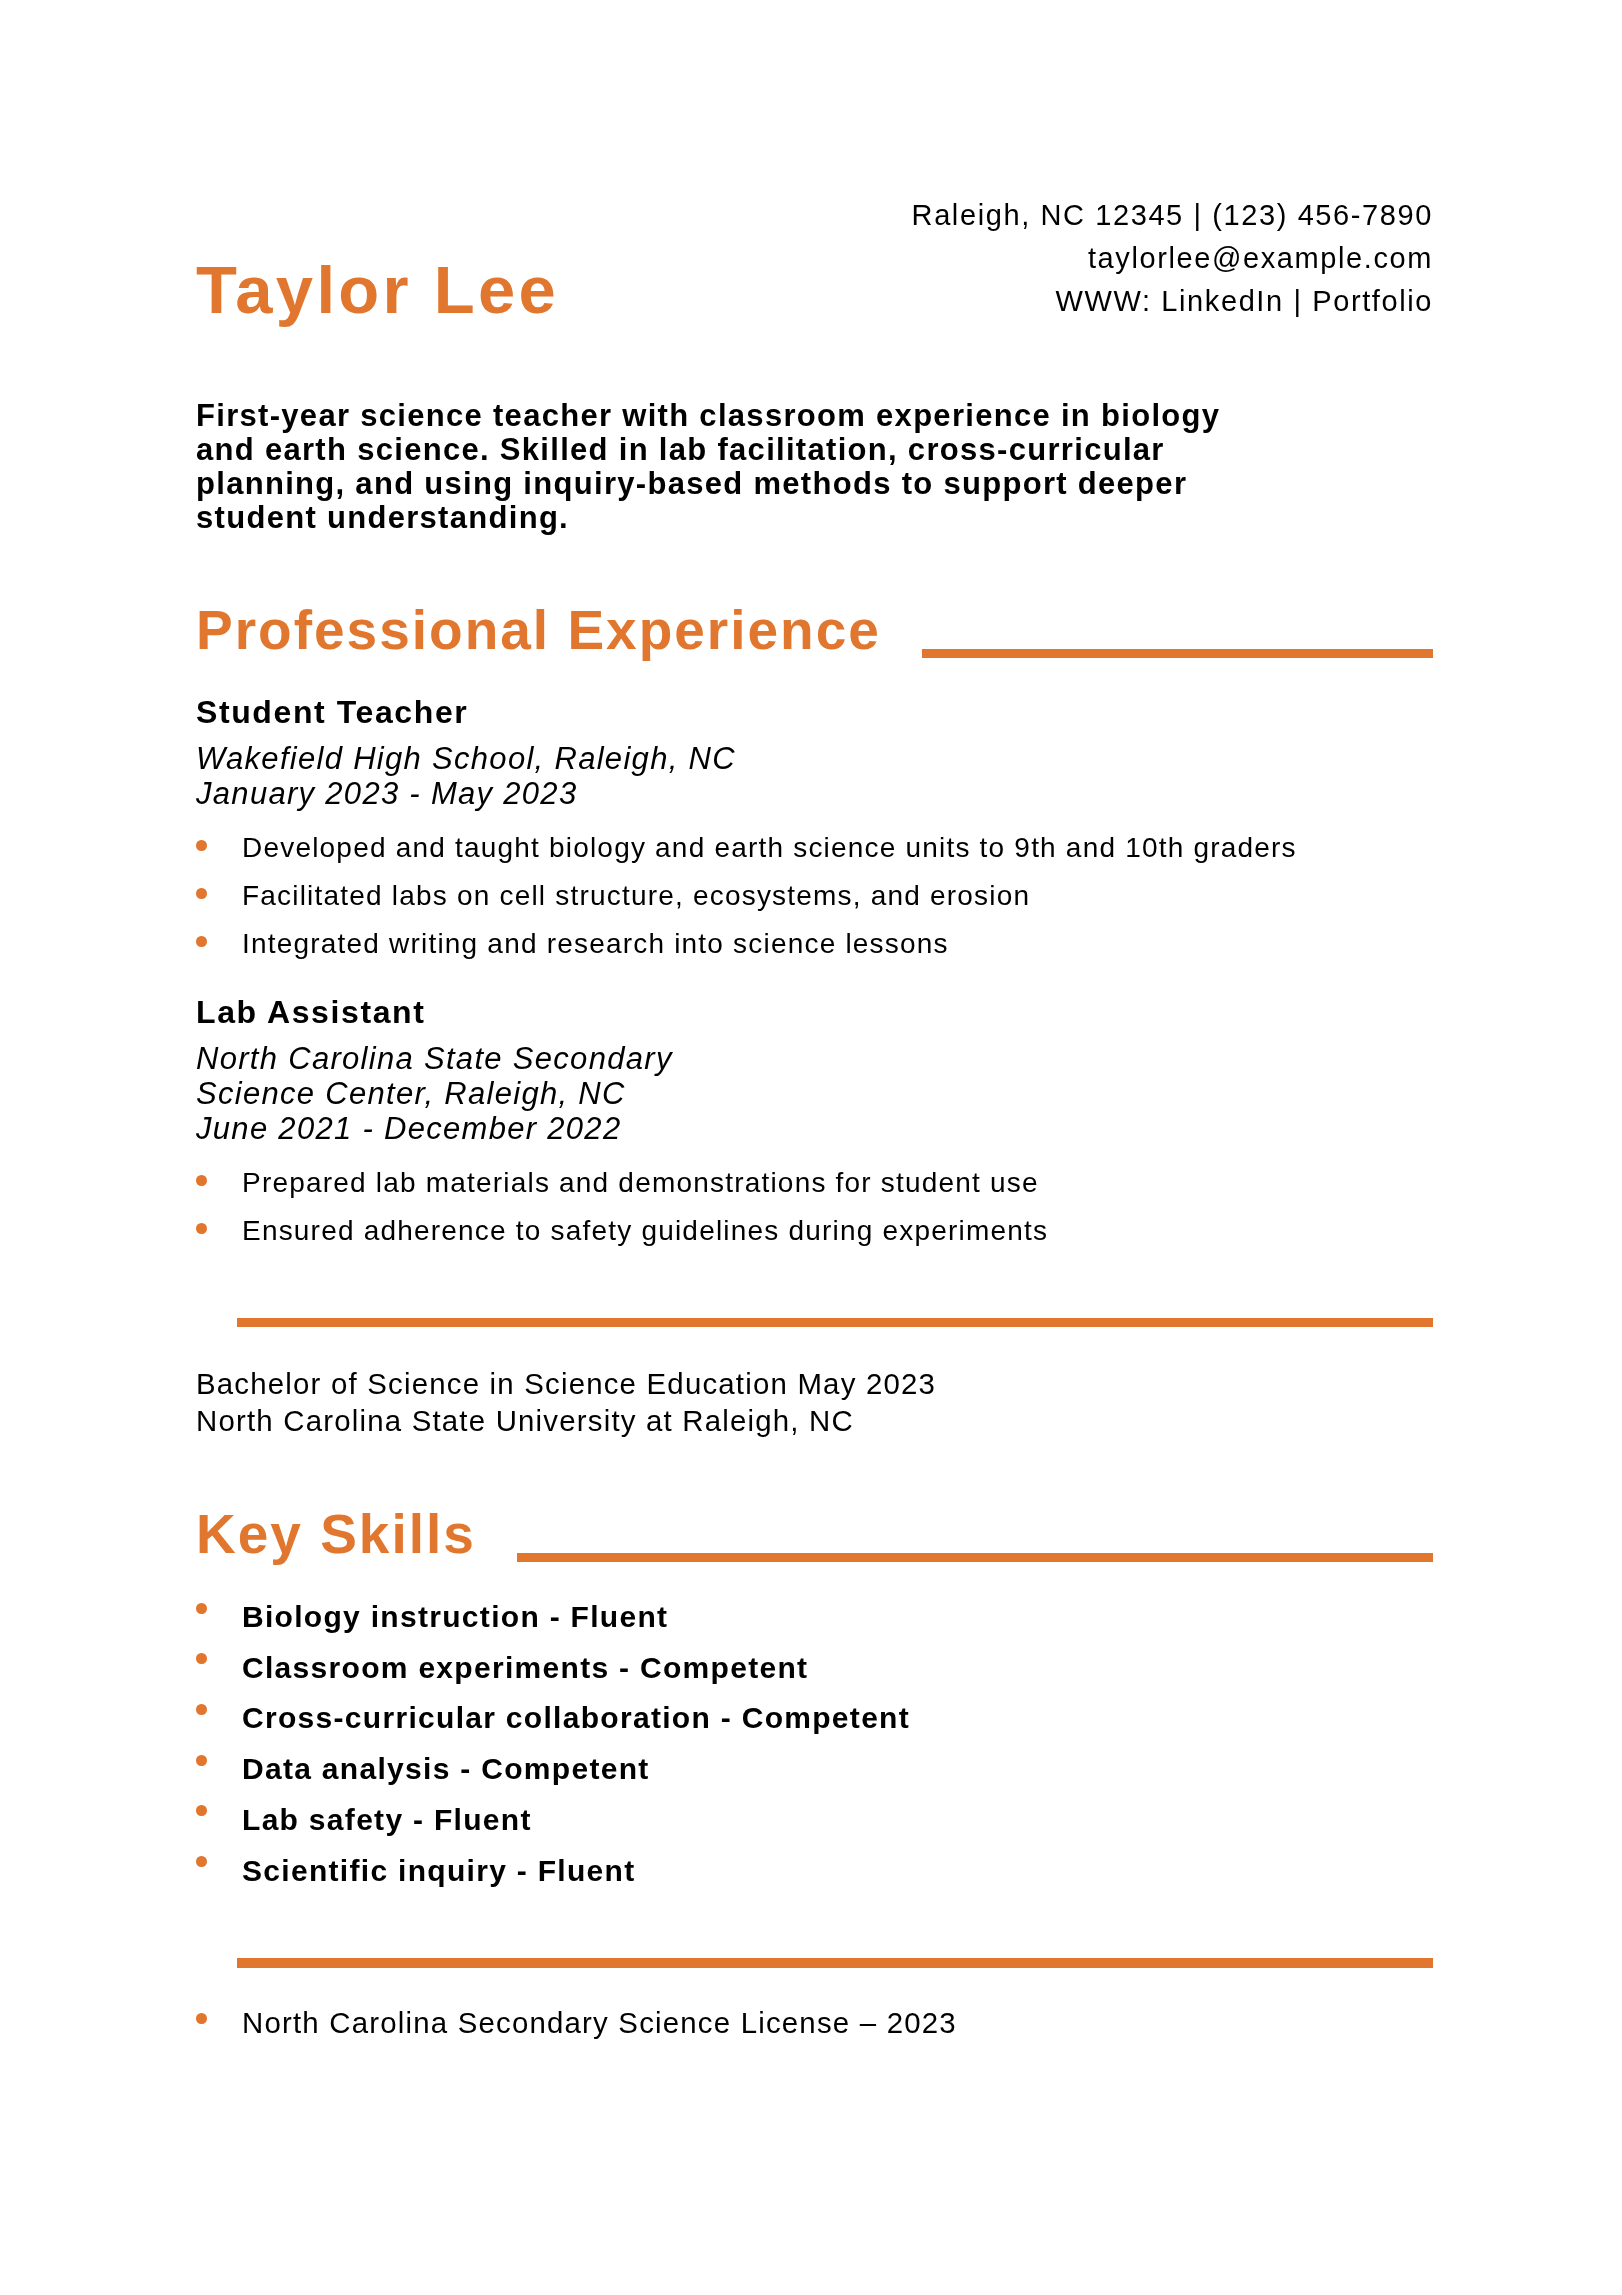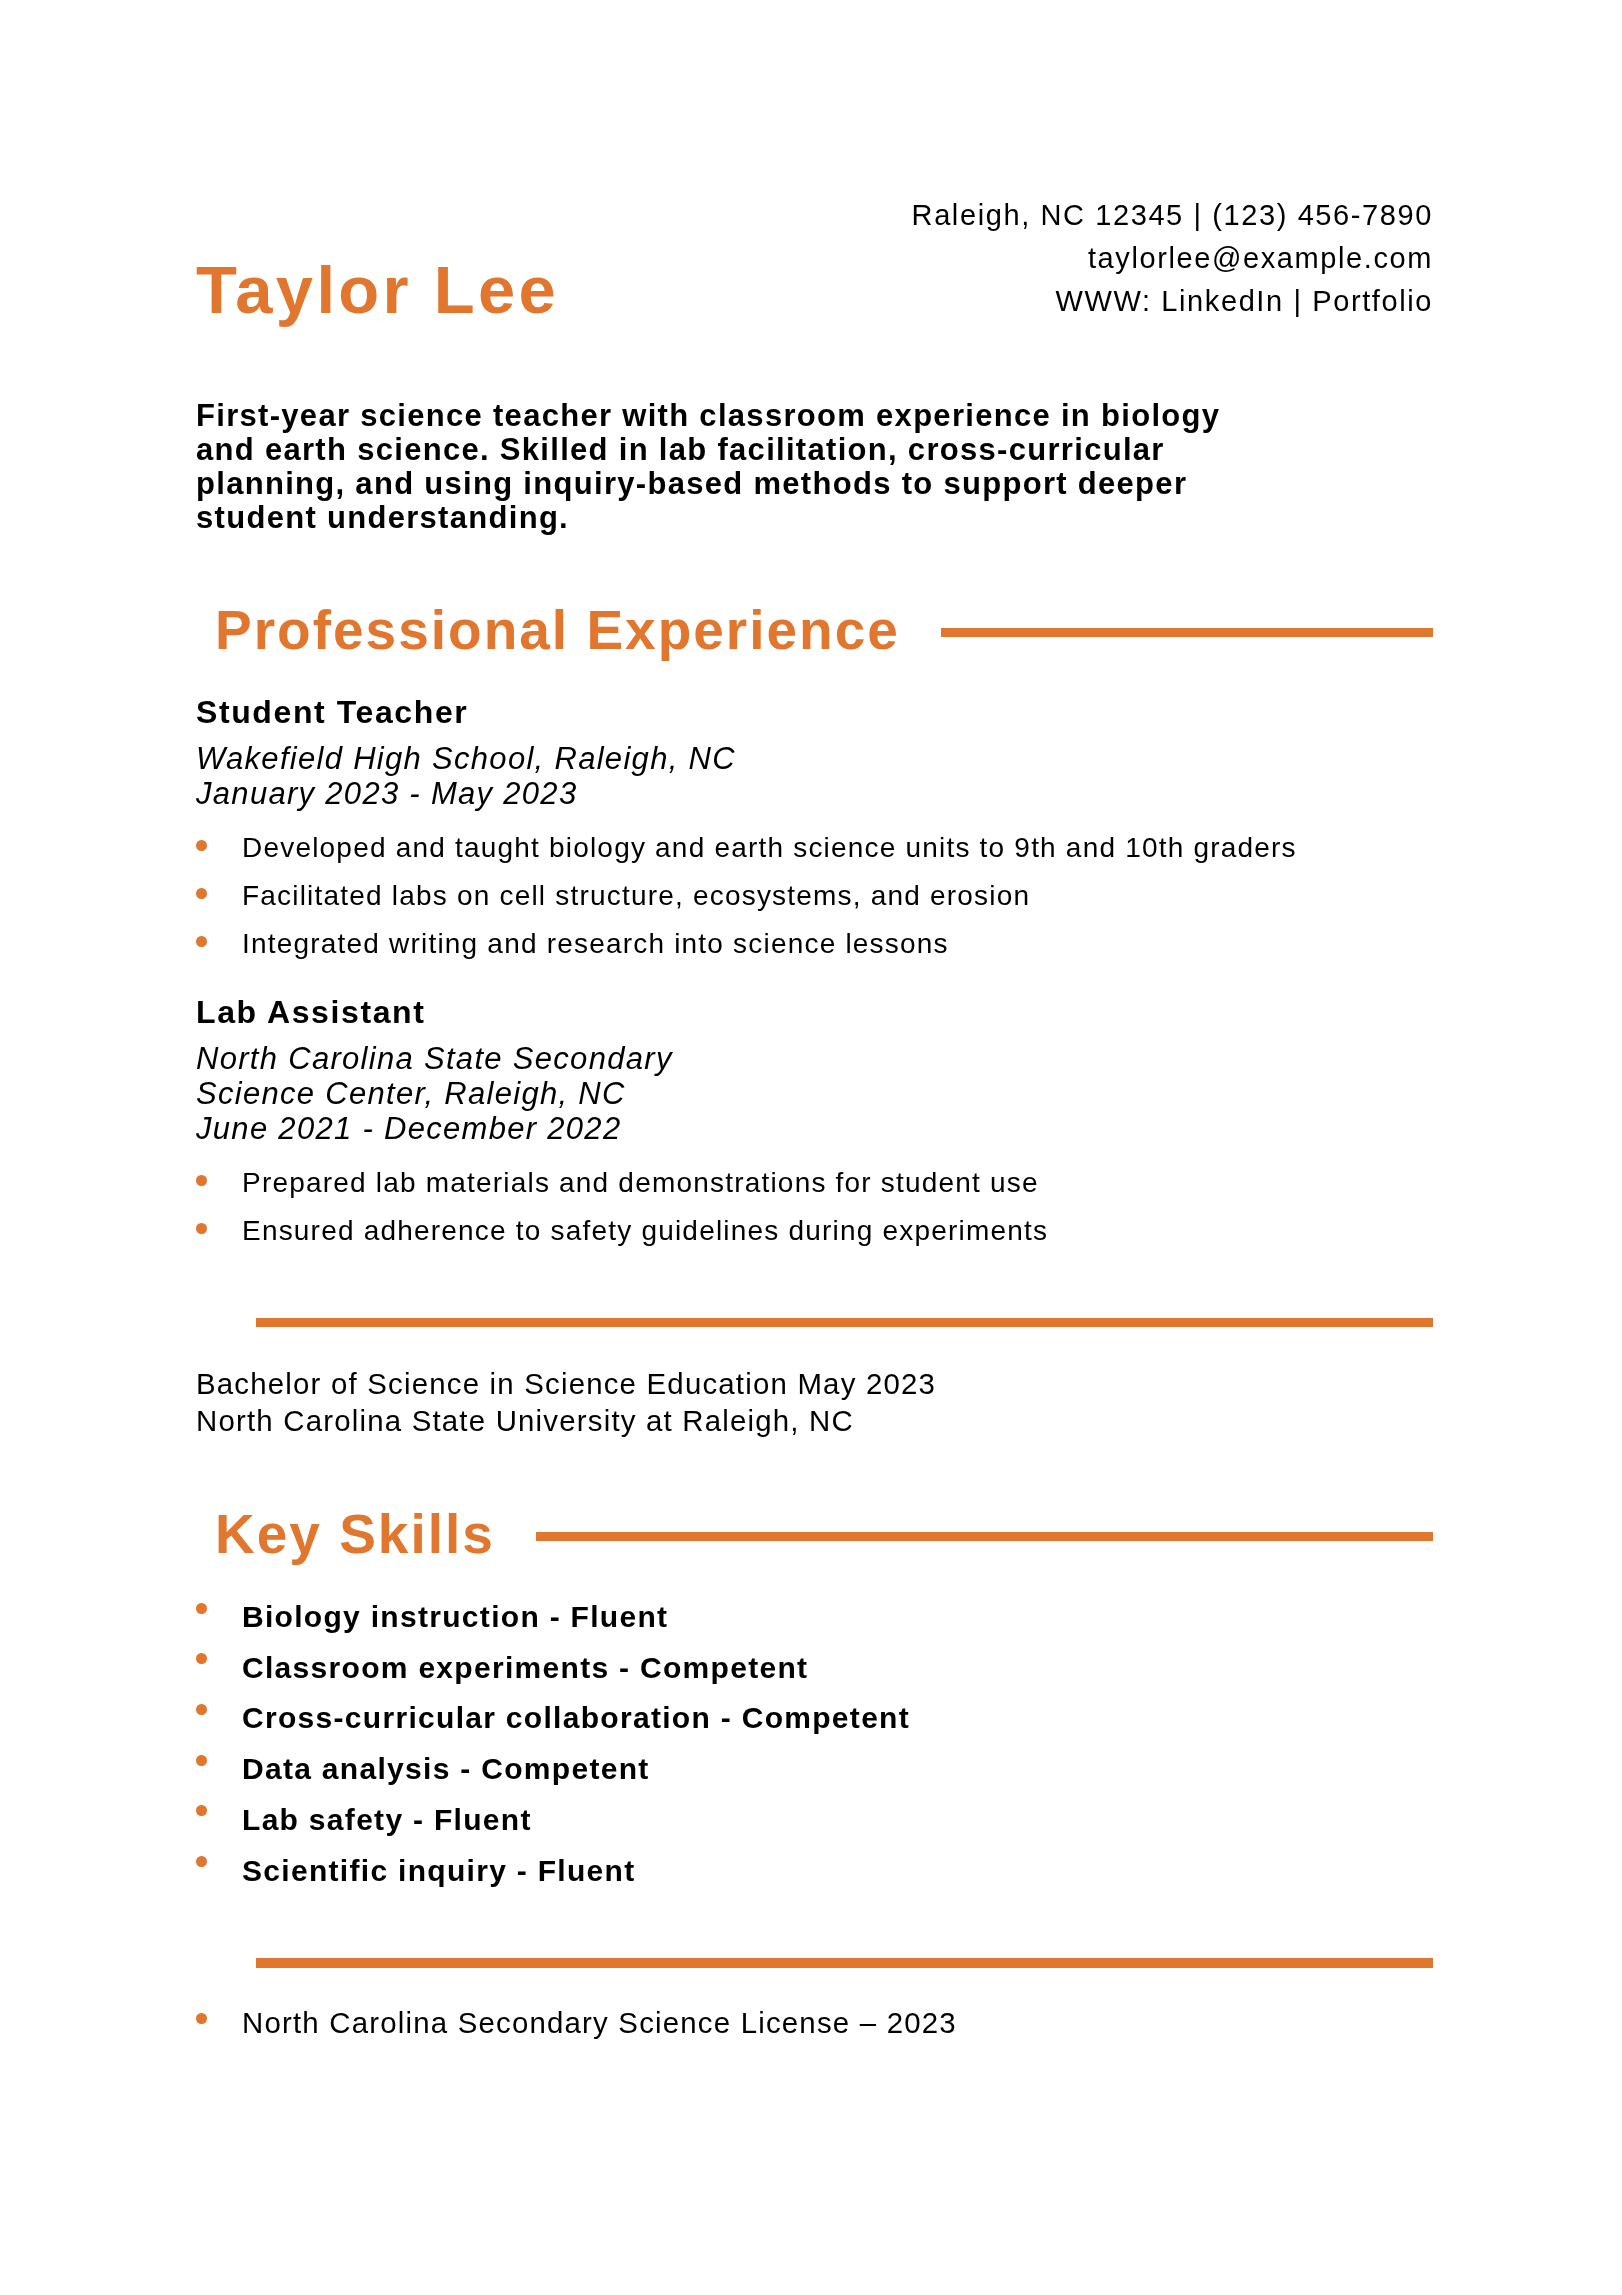--- a/index.html
+++ b/index.html
@@ -38,21 +38,21 @@
   
   .summary {
     margin-top: 76px;
     font-size: 31px;
     font-weight: bold;
     letter-spacing: 1.3px;
     line-height: 34px;
   }
 
   
-  .sec-head { display: flex; align-items: center; margin-top: 68px; margin-bottom: 38px; margin-left: 19px; }
+  .sec-head { display: flex; align-items: flex-end; margin-top: 68px; margin-bottom: 38px; }
   .sec-title {
     font-size: 55px;
     font-weight: bold;
     color: var(--accent);
     letter-spacing: 2px;
     line-height: 1.0;
     white-space: nowrap;
   }
   .sec-rule { flex: 1; height: 9.2px; background: var(--accent); margin-left: 41px; margin-top: 3.9px; }
 

